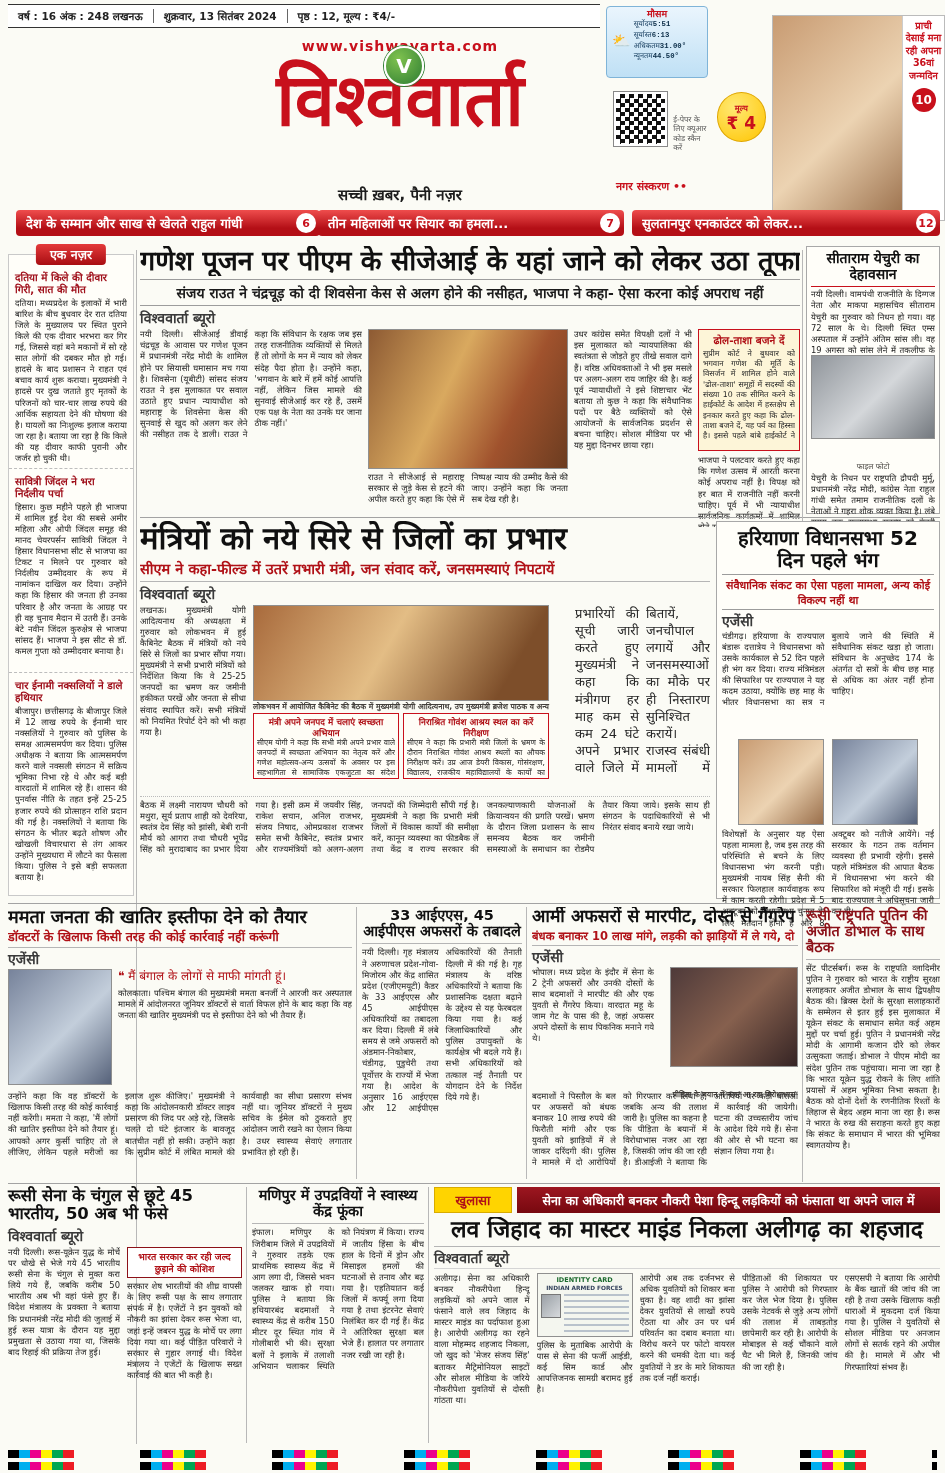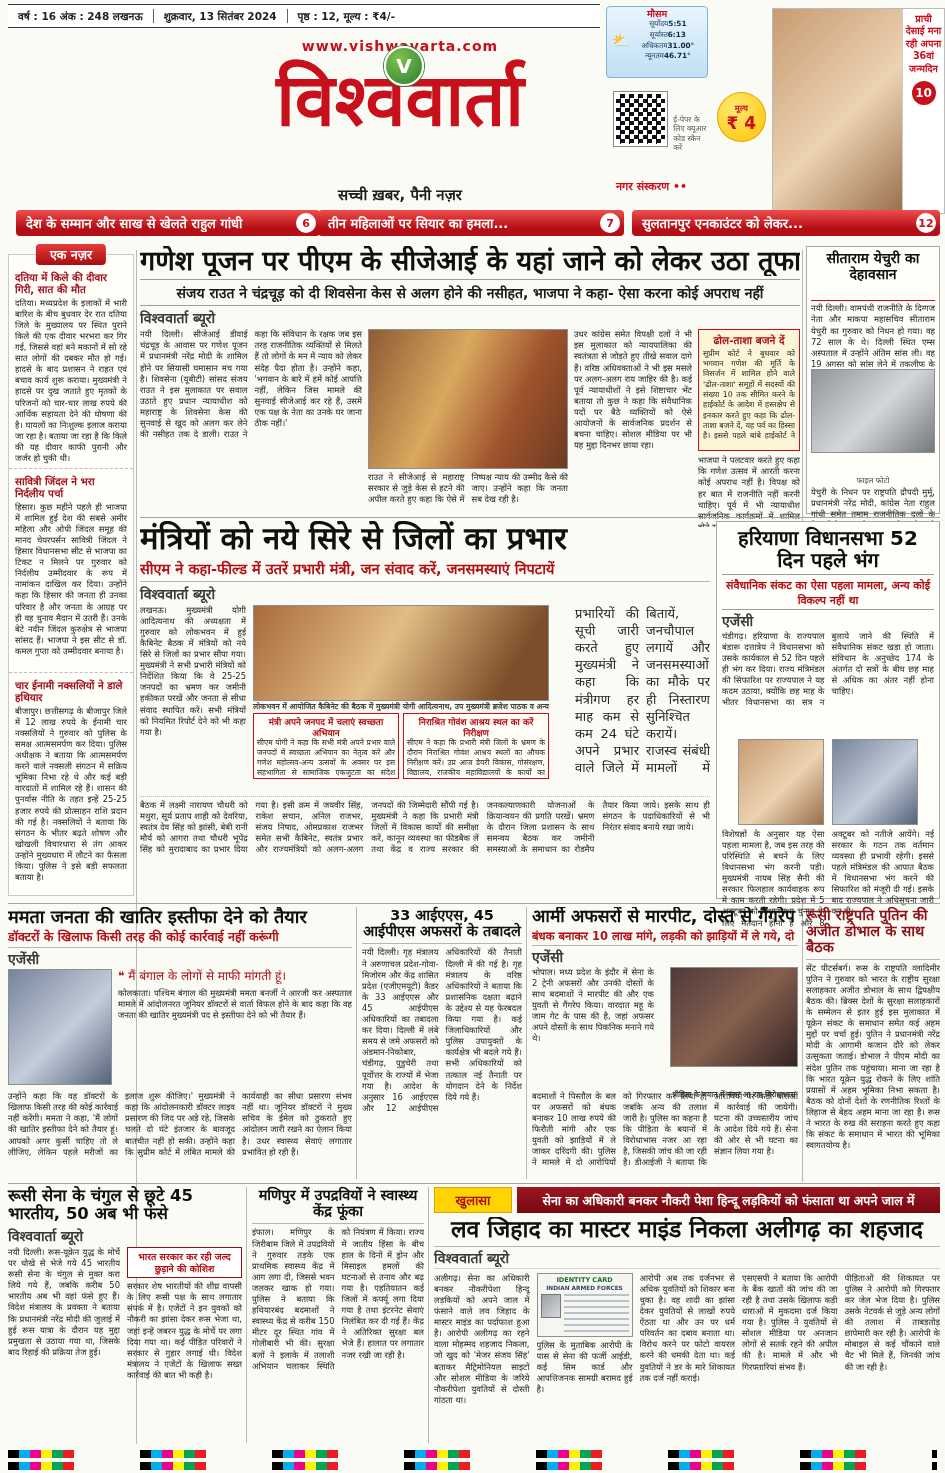--- a/index.html
+++ b/index.html
@@ -23,21 +23,21 @@
 .ph-dark{background:linear-gradient(135deg,#4e3a3a,#86604e 50%,#352424);}
 .ph-skin{background:linear-gradient(135deg,#c89b72,#ecd3b2 55%,#9a6f4b);}
 .hrule{background:#a3a3a3;height:1px;}
 .vrule{background:#b8b8b8;width:1px;}
 .box-red{border:1px solid #c8101c;background:#fffdf6;}
 .topbar{display:flex;align-items:center;border-top:1px solid #333;border-bottom:1px solid #333;height:24px;background:#fff;}
 .tb-seg{padding:0 10px;border-right:1px solid #666;font-size:10.5px;font-weight:bold;color:#222;white-space:nowrap;}
 .tb-seg:last-child{border-right:none;}
 .weather{background:linear-gradient(180deg,#eaf5fd,#bfe0f5);border:1px solid #7fb4d8;border-radius:4px;padding:2px 5px;}
 .w-title{color:#c8101c;font-weight:bold;text-align:center;font-size:9.5px;line-height:1.1;}
-.w-row{display:flex;justify-content:center;font-size:7.3px;line-height:1.45;color:#123a5c;}
+.w-row{display:flex;justify-content:flex-start;font-size:7.3px;line-height:1.45;color:#123a5c;font-family:Liberation Mono, monospace;}
 .w-row b{color:#0a2c47;}
 .teaser{height:26px;display:flex;align-items:center;background:linear-gradient(180deg,#ef4d4d,#b40f16 70%);border-radius:4px;padding:0 4px 0 10px;}
 .teaser-text{color:#fff;font-weight:bold;font-size:13px;flex:1;white-space:nowrap;overflow:hidden;}
 .teaser-page{width:20px;height:20px;border-radius:50%;background:#fff;color:#c8101c;font-weight:bold;font-size:11px;display:flex;align-items:center;justify-content:center;}
 .qr{width:54px;height:54px;border:2px solid #fff;outline:1px solid #888;background:conic-gradient(#111 25%,#fff 0 50%,#111 0 75%,#fff 0) 0 0/9px 9px;}
 .price-circle{width:50px;height:50px;border-radius:50%;background:radial-gradient(circle at 35% 30%,#ffe973,#ffc400);display:flex;flex-direction:column;align-items:center;justify-content:center;border:1px solid #dfa600;}
 .logo{width:40px;height:40px;border-radius:50%;background:radial-gradient(circle at 35% 30%,#7fc24f,#2e7d32);color:#fff;font-weight:bold;font-size:20px;display:flex;align-items:center;justify-content:center;border:2px solid #fff;box-shadow:0 0 0 1px #2e7d32;}
 .eknazar{border:1px solid #c9c9c9;background:#fffef9;}
 .ek-pill{position:absolute;left:50%;transform:translateX(-50%);top:-11px;background:linear-gradient(180deg,#e43a3a,#a80d12);color:#fff;font-weight:bold;font-size:12.5px;padding:2px 14px;border-radius:4px;white-space:nowrap;}
 .brief-hl{color:#a0111c;font-weight:bold;font-size:10.3px;line-height:1.2;margin-bottom:2px;}
@@ -80,27 +80,27 @@
         <div class="w-row">
             <span>सूर्यास्त</span>
             <b>6:13</b>
           </div>
         <div class="w-row">
             <span>अधिकतम</span>
             <b>31.00°</b>
           </div>
         <div class="w-row">
             <span>न्यूनतम</span>
-            <b>46.71°</b>
-          </div>
-      </div>
-    </div>
-  </div>
-
-  <div class="abs" style="left:772px;top:8px;width:173px;height:206px;display:flex;border:1px solid #bbb;">
+            <b>44.50°</b>
+          </div>
+      </div>
+    </div>
+  </div>
+
+  <div class="abs" style="left:772px;top:15px;width:173px;height:206px;display:flex;border:1px solid #bbb;">
     <div class="ph-skin" style="flex:1;"></div>
     <div class="bday-strip">
       <div class="bday-text">प्राची देसाई मना रही अपना 36वां जन्मदिन</div>
       <div class="bday-page">10</div>
     </div>
   </div>
 
   <div class="abs" style="left:140px;top:38px;width:520px;height:166px;text-align:center;">
     <div style="color:#c8101c;font-weight:bold;font-size:14px;letter-spacing:1px;">www.vishwavarta.com</div>
     <div style="position:relative;height:104px;">
@@ -167,21 +167,21 @@
         <div class="box-red" style="background:#fdf5d8;padding:4px;height:122px;overflow:hidden;">
           <div style="color:#b01117;font-weight:bold;font-size:10.5px;text-align:center;line-height:1.2;margin-bottom:2px;">ढोल-ताशा बजने दें</div>
           <div class="bt" style="font-size:7.8px;height:92px;">सुप्रीम कोर्ट ने बुधवार को भगवान गणेश की मूर्ति के विसर्जन में शामिल होने वाले 'ढोल-ताशा' समूहों में सदस्यों की संख्या 10 तक सीमित करने के हाईकोर्ट के आदेश में हस्तक्षेप से इनकार करते हुए कहा कि ढोल-ताशा बजने दें, यह पर्व का हिस्सा है। इससे पहले बांबे हाईकोर्ट ने ध्वनि प्रदूषण को देखते हुए यह सीमा तय की थी।</div>
         </div>
         <div class="bt" style="height:72px;margin-top:4px;">भाजपा ने पलटवार करते हुए कहा कि गणेश उत्सव में आरती करना कोई अपराध नहीं है। विपक्ष को हर बात में राजनीति नहीं करनी चाहिए। पूर्व में भी न्यायाधीश सार्वजनिक कार्यक्रमों में शामिल होते रहे हैं।</div>
       </div>
     </div>
   </div>
 
   <div class="abs" style="left:806px;top:246px;width:134px;height:268px;border:1px solid #a8a8a8;padding:4px;background:#fffef9;">
-    <div class="hl" style="font-size:14px;text-align:center;border-bottom:1px solid #c8101c;padding-bottom:18px;">सीताराम येचुरी का देहावसान</div>
+    <div class="hl" style="font-size:14px;text-align:center;border-bottom:1px solid #c8101c;padding-bottom:4px;">सीताराम येचुरी का देहावसान</div>
     <div class="bt" style="height:64px;margin-top:2px;">नयी दिल्ली। वामपंथी राजनीति के दिग्गज नेता और माकपा महासचिव सीताराम येचुरी का गुरुवार को निधन हो गया। वह 72 साल के थे। दिल्ली स्थित एम्स अस्पताल में उन्होंने अंतिम सांस ली। वह 19 अगस्त को सांस लेने में तकलीफ के चलते अस्पताल में भर्ती कराये गये थे, जहां उन्हें आईसीयू में रखा गया था।</div>
     <div class="photo ph-gray" style="width:100%;height:84px;margin-top:2px;"></div>
     <div class="cap" style="text-align:center;">फाइल फोटो</div>
     <div class="bt" style="height:86px;margin-top:1px;">येचुरी के निधन पर राष्ट्रपति द्रौपदी मुर्मू, प्रधानमंत्री नरेंद्र मोदी, कांग्रेस नेता राहुल गांधी समेत तमाम राजनीतिक दलों के नेताओं ने गहरा शोक व्यक्त किया है। लंबे समय तक राज्यसभा सदस्य रहे येचुरी अपने तीखे मगर शालीन तेवरों के लिए याद किये जायेंगे। उनका पार्थिव शरीर शोध कार्य हेतु एम्स को दान किया जायेगा। वाम राजनीति में उनके योगदान को हमेशा याद रखा जायेगा।</div>
   </div>
 
   <div class="hrule abs" style="left:140px;top:517px;width:800px;"></div>
   <div class="vrule abs" style="left:136px;top:250px;height:1194px;"></div>
   <div class="vrule abs" style="left:802px;top:250px;height:932px;"></div>
 
@@ -303,21 +303,21 @@
           <div class="band">IDENTITY CARD</div>
           <div class="band2">INDIAN ARMED FORCES</div>
           <div class="idbody">
               <div class="idphoto"></div>
               <div class="idlines"></div>
             </div>
         </div>
         <div class="bt" style="height:108px;margin-top:3px;">पुलिस के मुताबिक आरोपी के पास से सेना की फर्जी आईडी, कई सिम कार्ड और आपत्तिजनक सामग्री बरामद हुई है।</div>
       </div>
       <div class="bt" style="flex:1;height:178px;">आरोपी अब तक दर्जनभर से अधिक युवतियों को शिकार बना चुका है। वह शादी का झांसा देकर युवतियों से लाखों रुपये ऐंठता था और उन पर धर्म परिवर्तन का दबाव बनाता था। विरोध करने पर फोटो वायरल करने की धमकी देता था। कई युवतियों ने डर के मारे शिकायत तक दर्ज नहीं कराई।</div>
+      <div class="bt" style="flex:1;height:178px;">पीड़िताओं की शिकायत पर पुलिस ने आरोपी को गिरफ्तार कर जेल भेज दिया है। पुलिस उसके नेटवर्क से जुड़े अन्य लोगों की तलाश में ताबड़तोड़ छापेमारी कर रही है। आरोपी के मोबाइल से कई चौंकाने वाले चैट भी मिले हैं, जिनकी जांच की जा रही है।</div>
       <div class="bt" style="flex:1;height:178px;">एसएसपी ने बताया कि आरोपी के बैंक खातों की जांच की जा रही है तथा उसके खिलाफ कड़ी धाराओं में मुकदमा दर्ज किया गया है। पुलिस ने युवतियों से सोशल मीडिया पर अनजान लोगों से सतर्क रहने की अपील की है। मामले में और भी गिरफ्तारियां संभव हैं।</div>
-      <div class="bt" style="flex:1;height:178px;">पीड़िताओं की शिकायत पर पुलिस ने आरोपी को गिरफ्तार कर जेल भेज दिया है। पुलिस उसके नेटवर्क से जुड़े अन्य लोगों की तलाश में ताबड़तोड़ छापेमारी कर रही है। आरोपी के मोबाइल से कई चौंकाने वाले चैट भी मिले हैं, जिनकी जांच की जा रही है।</div>
     </div>
   </div>
 
   <div class="cbar abs" style="left:8px;top:1450px;width:929px;"></div>
   <div class="cbar abs" style="left:8px;top:1462px;width:929px;"></div>
 
 </div>
 
 </body></html>

